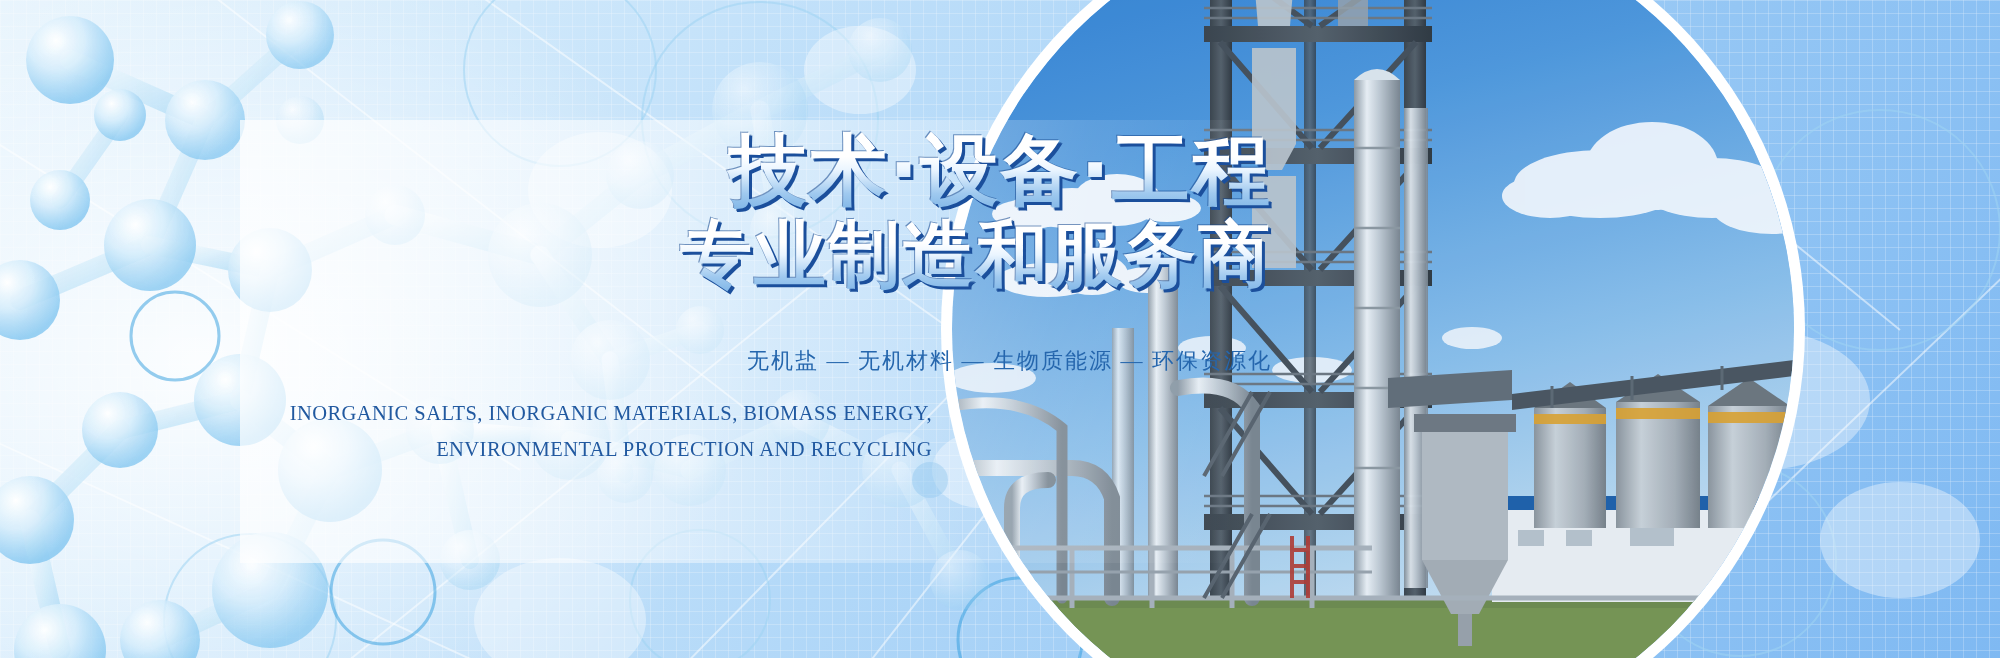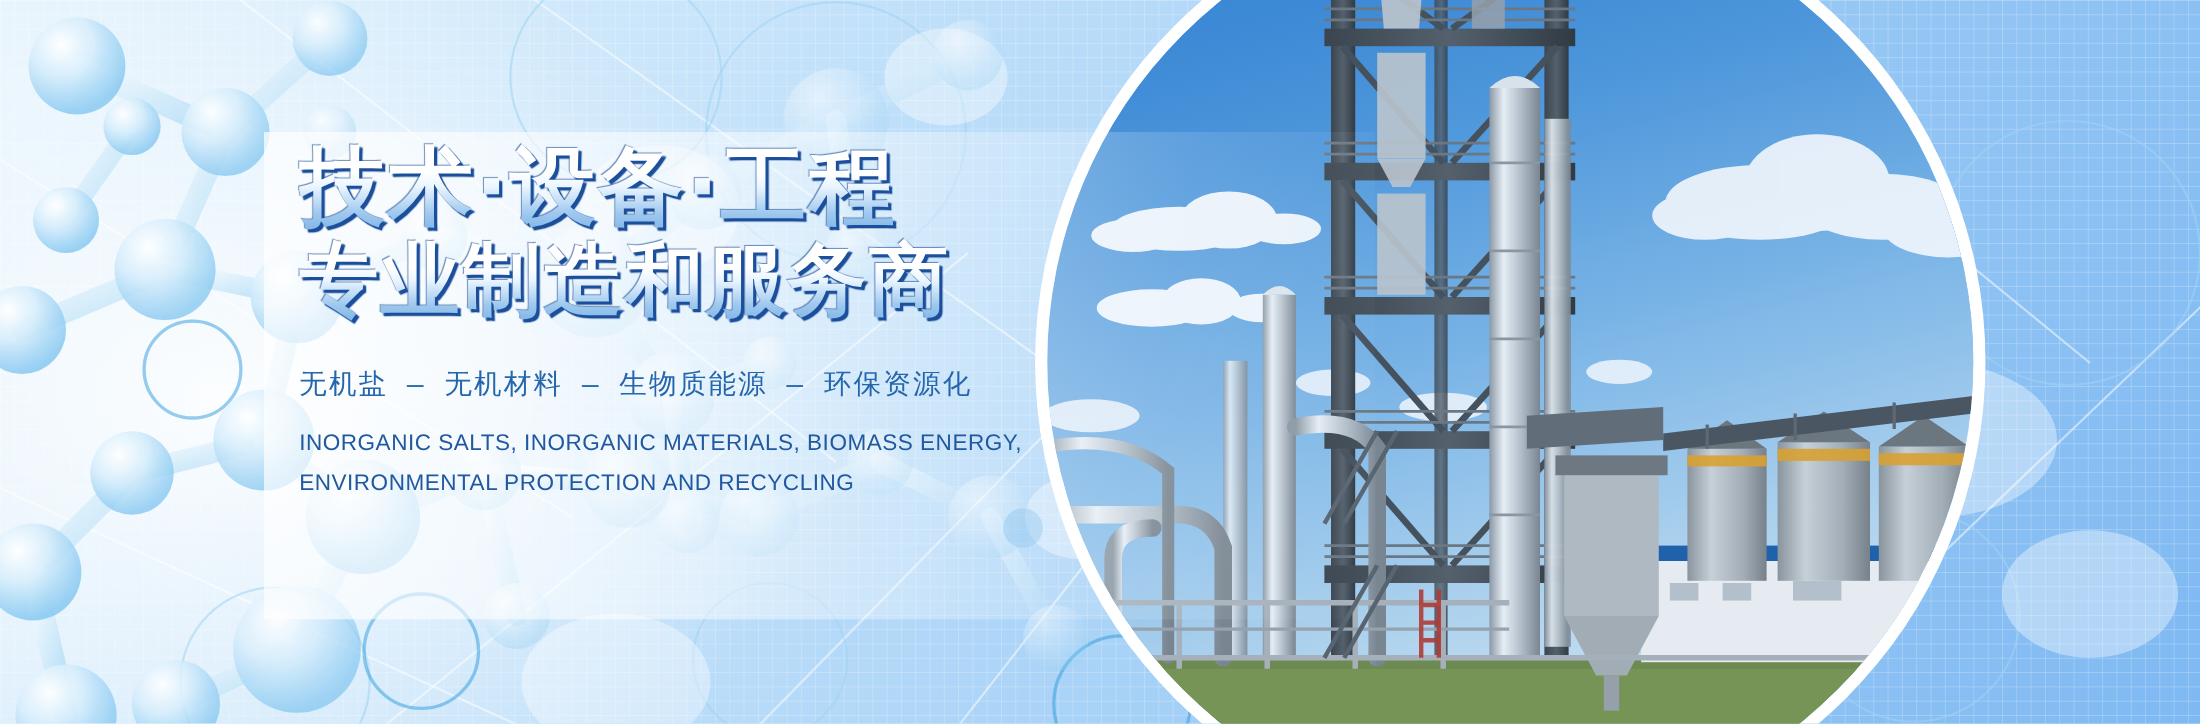--- a/index.html
+++ b/index.html
@@ -44,53 +44,53 @@
   
   .text-panel{
     position:absolute;
     left:240px;top:120px;
     width:1010px;height:443px;
     background:linear-gradient(100deg,rgba(255,255,255,.72) 0%,rgba(255,255,255,.50) 42%,rgba(255,255,255,.12) 78%,rgba(255,255,255,0) 100%);
     pointer-events:none;
   }
 
   
-  .content{position:absolute;left:272px;top:128px;width:1000px;}
+  .content{position:absolute;left:272px;top:128px;width:1000px;text-align:right;}
 
   .headline{
     font-family:"DejaVu Sans","Liberation Sans",sans-serif;
     font-weight:700;
     letter-spacing:2px;
     line-height:1.08;
     margin:0;
     background:linear-gradient(to bottom,#ffffff 0%,#ffffff 34%,#eaf5ff 50%,#9fc9ef 78%,#7db4e6 100%);
     -webkit-background-clip:text;background-clip:text;
     color:transparent;-webkit-text-fill-color:transparent;
     filter:drop-shadow(3px 3px 0 #1b4f9c) drop-shadow(-1px -1px 0 rgba(20,70,140,.55));
     white-space:nowrap;
   }
   .headline.l1{font-size:78px;}
   .headline.l2{font-size:72px;margin-top:4px;}
 
   .sub-cn{
-    margin:38px 0 0 0;
-    font-size:25px;
+    margin:52px 0 0 0;
+    font-size:22px;
     color:#2566ad;
     letter-spacing:2px;
-    font-family:Liberation Mono, monospace;
+    font-family:Liberation Serif, serif;
     white-space:nowrap;
   }
   .sub-en{
     margin:20px 0 0 0;
     font-size:20.5px;
     color:#2159a0;
     letter-spacing:.45px;
     line-height:1.75;
     max-width:660px;
-    font-family:Liberation Sans, sans-serif;
+    font-family:Liberation Serif, serif;
   }
 </style>
 </head>
 <body>
 
 <div id="banner">
 
   <div class="bg-base"></div>
   <div class="bg-grid"></div>
 

